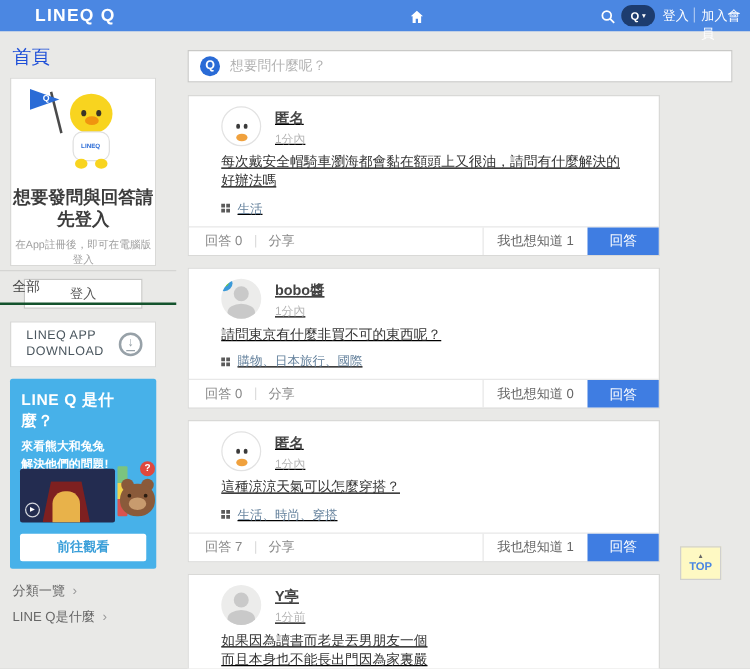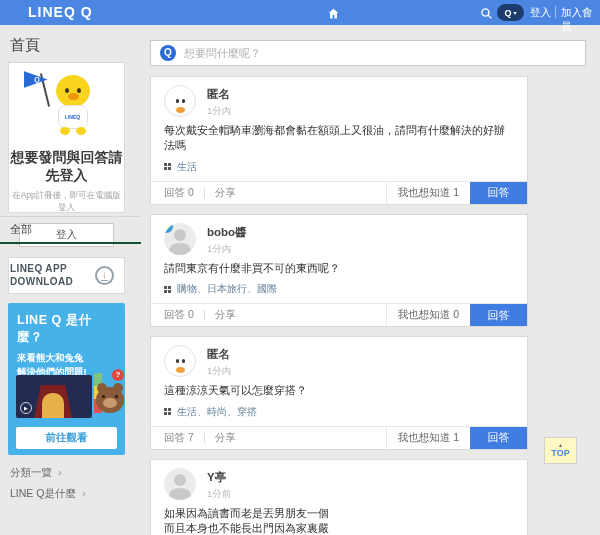--- a/index.html
+++ b/index.html
@@ -17,40 +17,40 @@
   .search-ic { left:478px; }
   .qpill { position:absolute; left:497px; top:4px; width:27px; height:17px; background:#1d3c6e; border-radius:9px; color:#fff; display:flex; align-items:center; justify-content:center; gap:2px; cursor:pointer; }
   .qpill .qp { font-size:9px; font-weight:bold; }
   .qpill .dd { font-size:6px; line-height:1; }
   .tb-link { position:absolute; top:6px; color:#fff; font-size:10.5px; cursor:pointer; }
   .login-l { left:530px; }
   .tb-div { position:absolute; left:555px; top:6px; width:1px; height:12px; background:rgba(255,255,255,.5); }
   .join-l { left:561px; }
 
   
-  .side-title { position:absolute; left:10px; top:36px; font-size:15px; color:#404040; }
+  .side-title { position:absolute; left:10px; top:36px; font-size:15px; color:#1d4ed8; }
   .panel { position:absolute; background:#fff; border:1px solid #d9d9d7; }
   .login-card { left:8px; top:62px; width:117px; height:151px; text-align:center; }
   .mascot { position:relative; width:90px; height:70px; margin:6px auto 0; }
   .flag-pole { position:absolute; left:22px; top:4px; width:2px; height:34px; background:#4a4a4a; transform:rotate(-14deg); }
   .flag { position:absolute; left:2px; top:2px; width:24px; height:17px; background:#2a6bd6; clip-path:polygon(0 0,100% 50%,0 100%); color:#fff; font-size:7px; font-weight:bold; line-height:17px; text-indent:3px; }
   .duck-head { position:absolute; left:34px; top:6px; width:34px; height:32px; background:#f8d41f; border-radius:50%; }
   .duck-eye { position:absolute; top:13px; width:4px; height:5px; background:#3a3428; border-radius:50%; }
   .de-l { left:9px; } .de-r { left:21px; }
   .duck-beak { position:absolute; left:12px; top:18px; width:11px; height:7px; background:#f0950f; border-radius:50%; }
   .duck-body { position:absolute; left:36px; top:36px; width:30px; height:24px; background:#fff; border:1px solid #e0e0e0; border-radius:8px; font-size:5px; font-weight:bold; color:#2a6bd6; line-height:22px; text-align:center; }
   .duck-foot { position:absolute; top:58px; width:10px; height:8px; background:#f8d41f; border-radius:50%; }
   .df-l { left:38px; } .df-r { left:54px; }
   .lc-headline { margin-top:10px; font-size:14px; font-weight:bold; color:#3c3c3c; }
   .lc-subline { margin-top:5px; font-size:8.5px; color:#a0a0a0; }
   .lc-btn { display:block; margin:9px auto 0; width:95px; height:24px; background:#fff; border:1px solid #c8c8c6; color:#555; font-size:10.5px; cursor:pointer; font-family:inherit; }
   .all-row { position:absolute; left:0; top:216px; width:141px; height:28px; border-top:1px solid #d5d5d3; border-bottom:2px solid #14532d; display:flex; align-items:center; cursor:pointer; }
   .all-row span { padding-left:10px; font-size:11px; color:#444; }
   .dl-card { left:8px; top:257px; width:117px; height:37px; display:flex; align-items:center; cursor:pointer; }
-  .dl-text { padding-left:1px; font-size:10px; font-weight:bold; color:#4a565e; letter-spacing:.4px; line-height:1.25; width:86px; }
+  .dl-text { padding-left:12px; font-size:10px; font-weight:normal; color:#4a565e; letter-spacing:.4px; line-height:1.25; width:86px; }
   .dl-circle { position:relative; width:19px; height:19px; border:2px solid #97a1a8; border-radius:50%; color:#97a1a8; text-align:center; }
   .dl-circle .arr { font-size:10px; line-height:13px; display:block; }
   .dl-circle .bar { position:absolute; left:4px; bottom:2px; width:7px; height:1.5px; background:#97a1a8; }
 
   .promo { position:absolute; left:8px; top:303px; width:117px; height:152px; background:#47b1e9; border-radius:2px; overflow:hidden; }
   .promo-title { margin:9px 17px 0 9px; color:#fff; font-size:12.5px; font-weight:bold; letter-spacing:.5px; }
   .promo-lines { margin:5px 0 0 9px; color:#fff; font-size:9.5px; font-weight:bold; line-height:1.45; }
   .thumb { position:absolute; left:8px; top:72px; width:76px; height:43px; background:#232c50; border-radius:2px; overflow:hidden; }
   .thumb .curtain { position:absolute; left:18px; top:10px; width:38px; height:33px; background:#7e2020; clip-path:polygon(0 100%,18% 0,82% 0,100% 100%); }
   .thumb .stage { position:absolute; left:26px; top:18px; width:22px; height:25px; background:#e8b24a; border-radius:10px 10px 0 0; }
@@ -70,21 +70,21 @@
   .side-link .chev { color:#999; margin-left:6px; font-size:11px; }
 
   
   .ask-bar { position:absolute; left:150px; top:40px; width:436px; height:26px; background:#fff; border:1px solid #c9c9c7; display:flex; align-items:center; }
   .ask-q { width:16px; height:16px; margin:0 8px 0 9px; background:#2a6bd6; border-radius:50%; color:#fff; font-size:10px; font-weight:bold; line-height:16px; text-align:center; flex:none; }
   .ask-input { flex:1; border:none; outline:none; font-size:11px; color:#444; font-family:inherit; background:transparent; }
   .ask-input::placeholder { color:#b2b2b2; }
 
   .cards { position:absolute; left:150px; top:76px; width:378px; display:flex; flex-direction:column; gap:9px; }
   .q-card { background:#fff; border:1px solid #d9d9d7; }
-  .q-body { padding:8px 13px 7px; }
+  .q-body { padding:8px 26px 7px;text-decoration:underline; }
   .q-head { position:relative; display:flex; gap:11px; margin-bottom:5px; }
   .avatar { position:relative; width:32px; height:32px; border-radius:50%; background:#ececeb; flex:none; overflow:hidden; }
   .avatar::before { content:""; position:absolute; left:10px; top:6px; width:12px; height:12px; background:#c9c9c9; border-radius:50%; }
   .avatar::after { content:""; position:absolute; left:5px; top:20px; width:22px; height:14px; background:#c9c9c9; border-radius:50% 50% 0 0; }
   .avatar.anon { background:#fff; border:1px solid #e2e2e2; }
   .avatar.anon::before { content:""; left:11px; top:13px; width:3px; height:4px; background:#3a3a3a; border-radius:2px; box-shadow:6px 0 0 #3a3a3a; }
   .avatar.anon::after { content:""; left:11px; top:21px; width:9px; height:6px; background:#f0a13d; border-radius:50%; }
   .grade-badge { position:absolute; left:-4px; top:-3px; width:13px; height:13px; background:#3b9ad9; border-radius:50%; display:flex; align-items:center; justify-content:center; }
   .grade-badge i { width:6px; height:6px; background:#7ed321; border-radius:50% 50% 50% 0; transform:rotate(45deg); }
   .q-name { font-size:11.5px; font-weight:bold; color:#444; margin-top:2px; }

